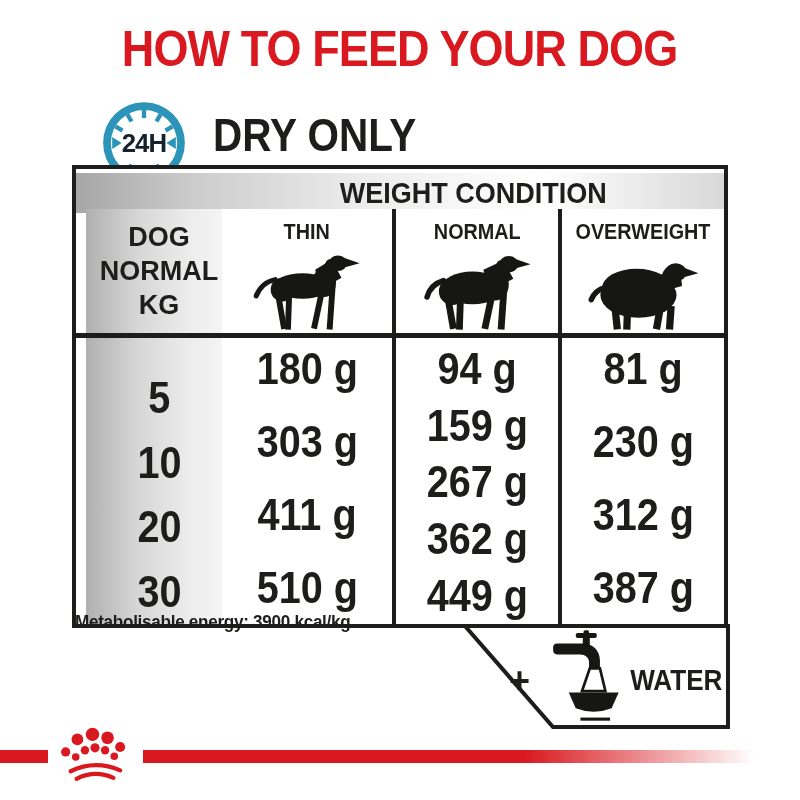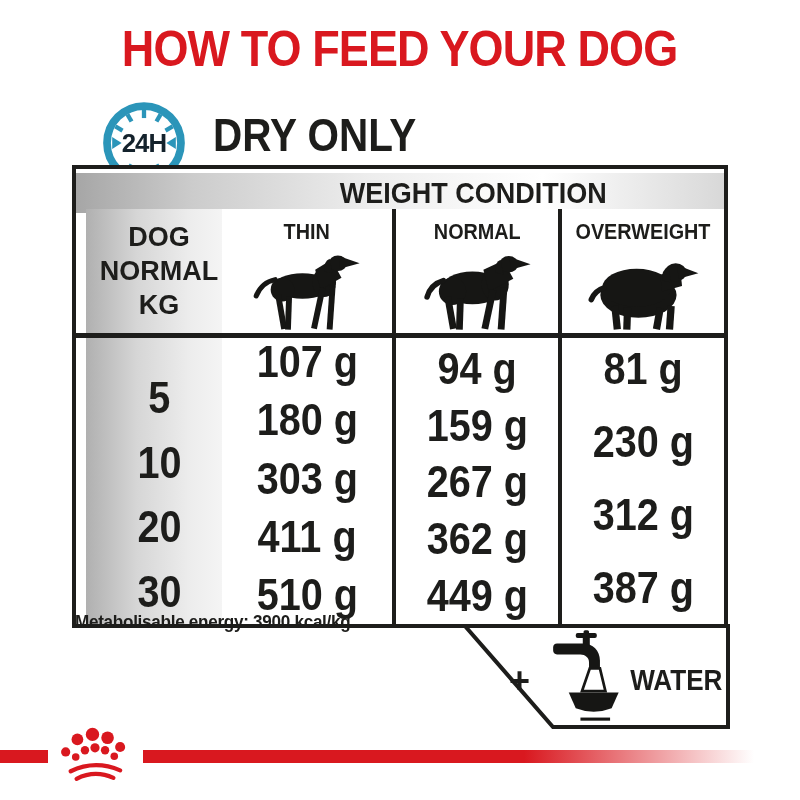--- a/index.html
+++ b/index.html
@@ -122,23 +122,20 @@
             <rect x="79" y="44" width="6.5" height="46" transform="rotate(12 82 44)"></rect>
             <ellipse cx="38" cy="46" rx="13" ry="13"></ellipse>
             <rect x="30" y="52" width="6.5" height="38" transform="rotate(-10 33 52)"></rect>
             <rect x="42" y="54" width="6.5" height="36" transform="rotate(2 45 54)"></rect>
             <path d="M30 35 Q15 38 9 53" stroke="#161614" stroke-width="5.5" fill="none" stroke-linecap="round"></path>
           </svg>
         </div>
       </div>
       <div class="cells">
         <div class="cell">
-            <span class="cond">107 g</span>
-          </div>
-        <div class="cell">
             <span class="cond">180 g</span>
           </div>
         <div class="cell">
             <span class="cond">303 g</span>
           </div>
         <div class="cell">
             <span class="cond">411 g</span>
           </div>
         <div class="cell">
             <span class="cond">510 g</span>

